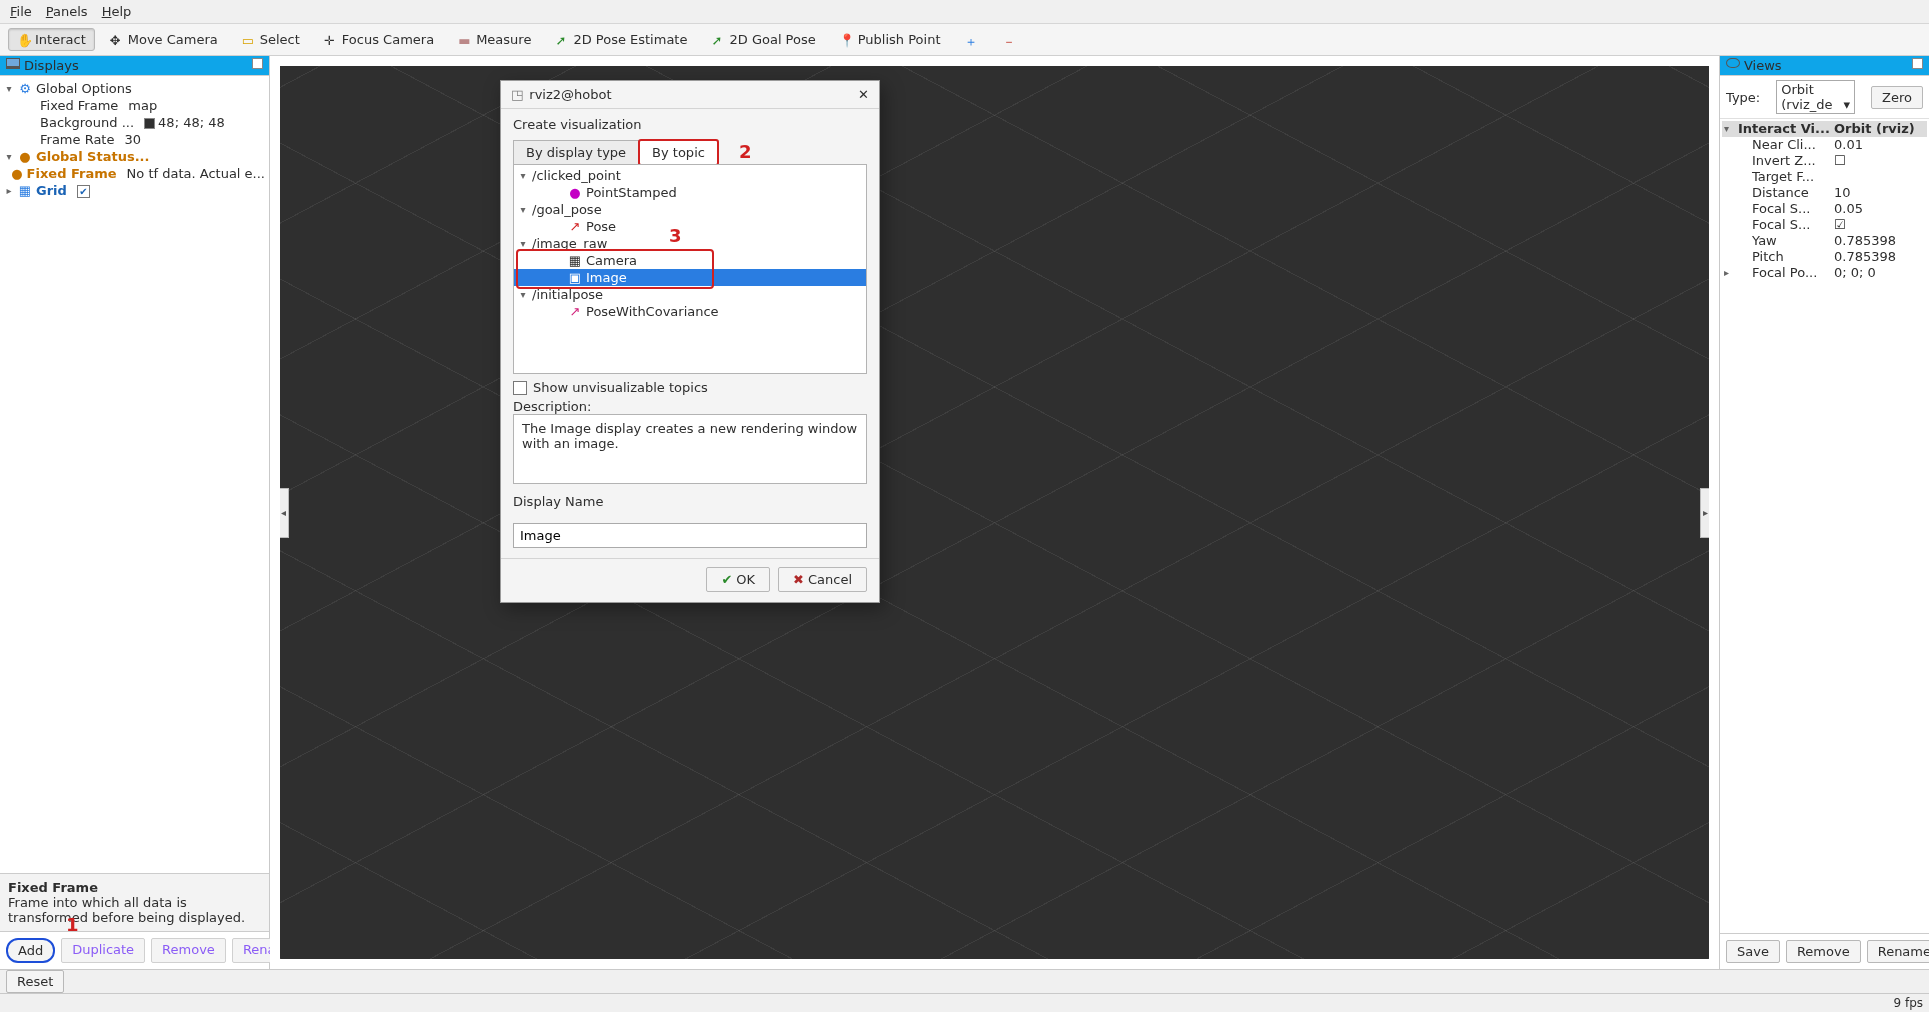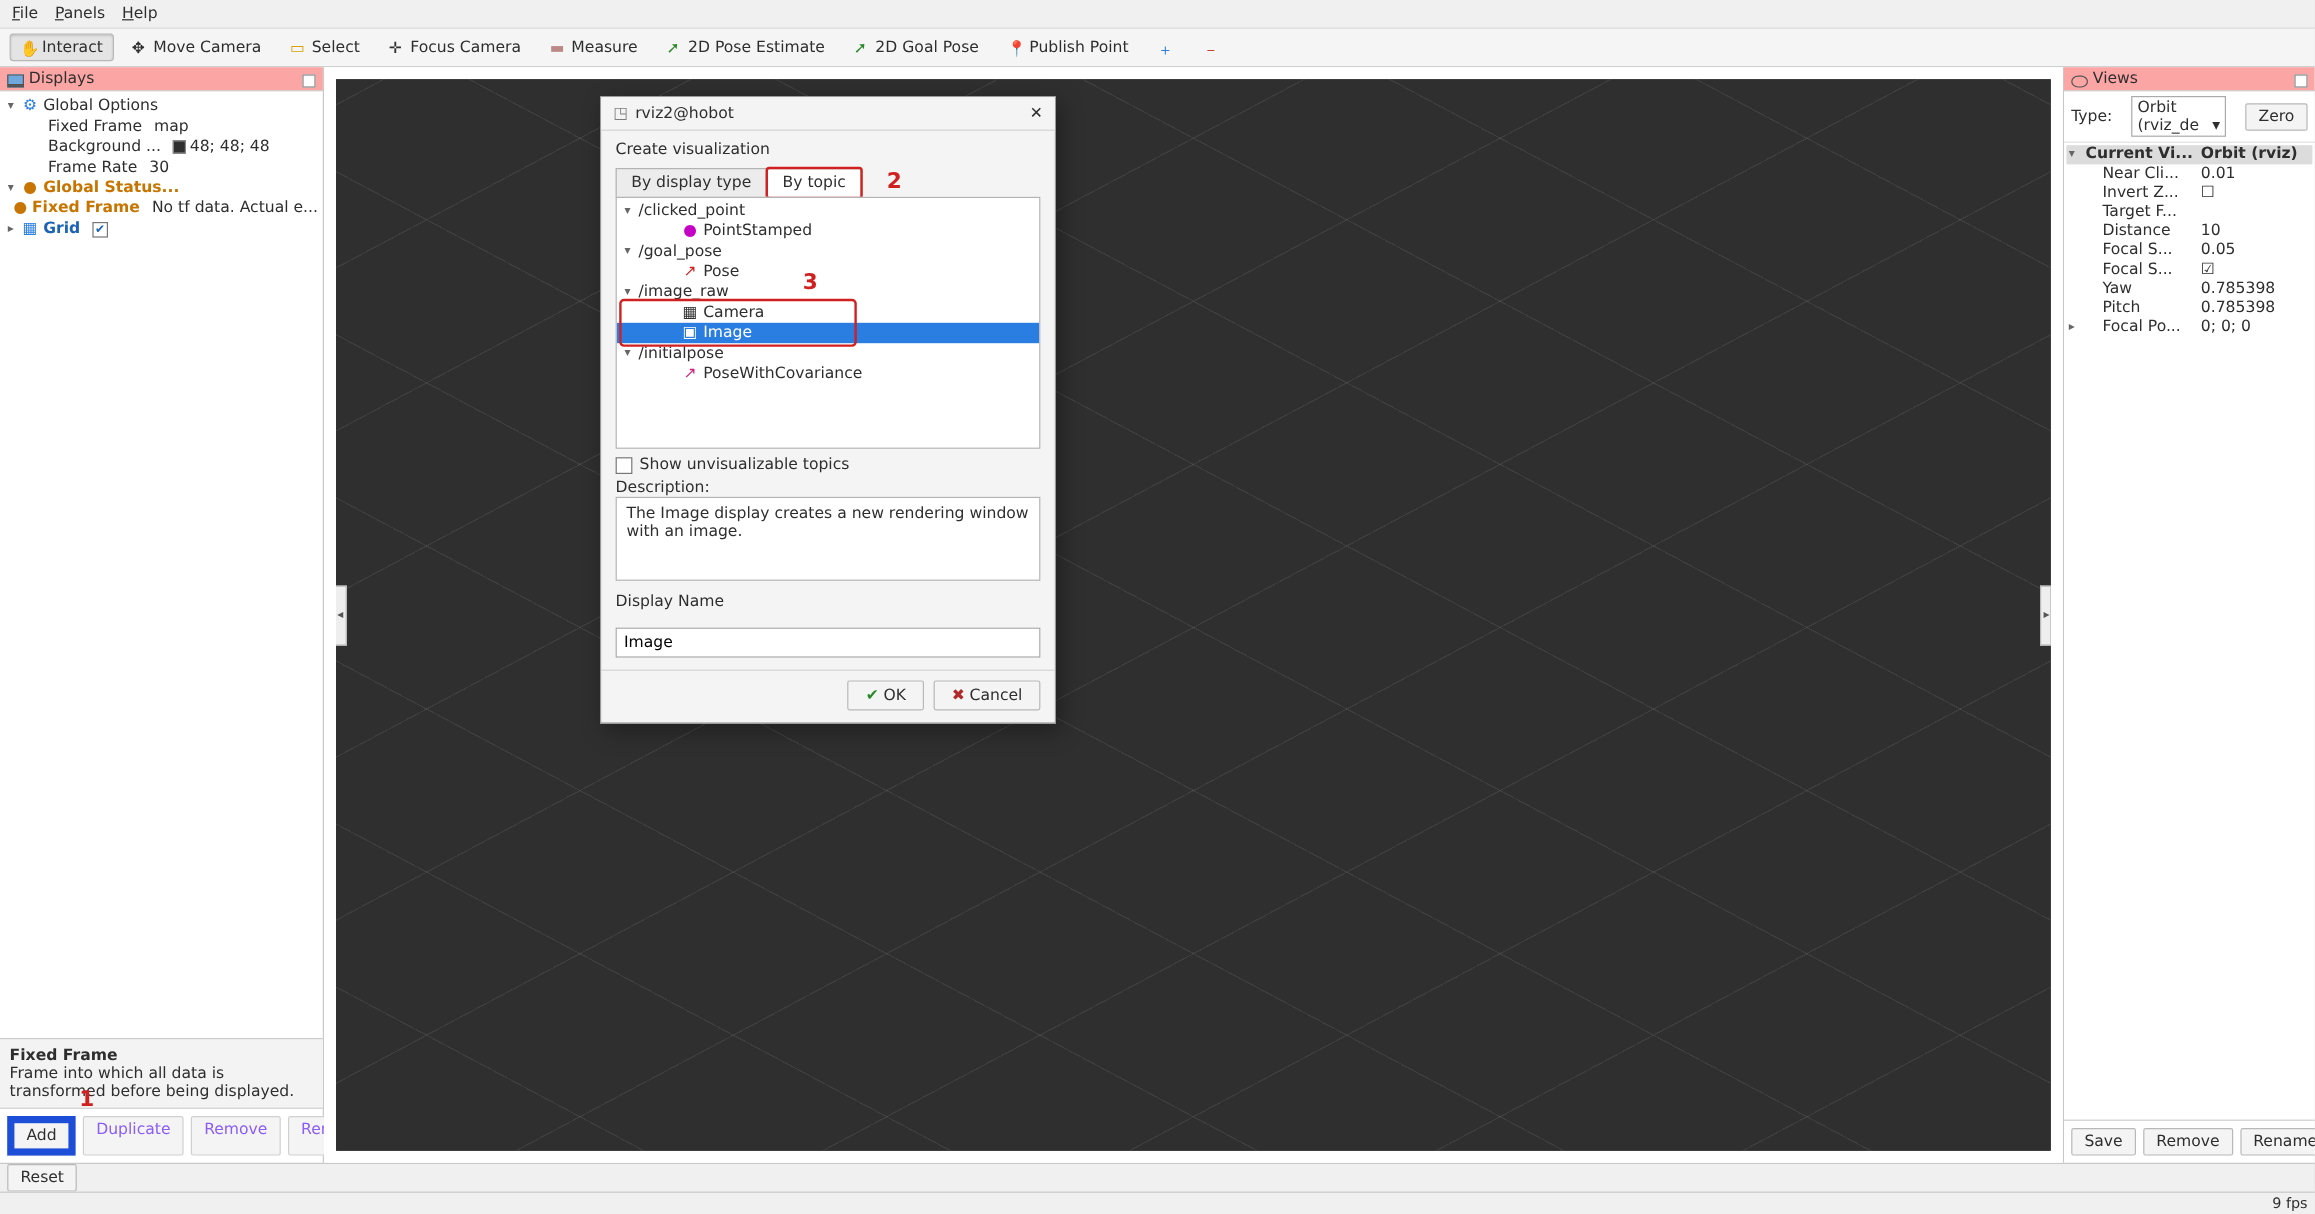--- a/index.html
+++ b/index.html
@@ -17,42 +17,42 @@
 .tbtn.pressed { background: #e4e4e4; border-color: #b8b8b8; box-shadow: inset 0 1px 2px rgba(0,0,0,.15); }
 .tbtn .ticon { width: 14px; height: 14px; display: inline-block; }
 
 
 .main { flex: 1 1 auto; display: flex; min-height: 0; }
 .panel-left { width: 270px; display: flex; flex-direction: column; border-right: 1px solid #c9c9c9; background: #fff; }
 .panel-right { width: 210px; display: flex; flex-direction: column; border-left: 1px solid #c9c9c9; background: #fff; }
 .center { flex: 1; position: relative; background: #fff; display: flex; }
 .center-pad { flex:1; margin: 10px 10px 10px 10px; position: relative; background: #2f2f2f; overflow: hidden; }
 
-.dock-title { display:flex; align-items:flex-end; gap:4px; padding: 2px 6px; background:#fca5a5; border-bottom:1px solid #cfcfcf; font-weight:500;}
+.dock-title { display:flex; align-items:flex-start; gap:4px; padding: 2px 6px; background:#0ea5e9; border-bottom:1px solid #cfcfcf; font-weight:500;}
 .dock-title .sq { width:11px;height:11px;border:1px solid #888; margin-left:auto; background:#fff;}
 .dock-title .monitor{ width:14px;height:11px;display:inline-block;border:1px solid #555;border-bottom:3px solid #555; background:#6fa8dc;}
 .dock-title .eye{width:14px;height:10px;display:inline-block;border:1px solid #555;border-radius:50%/60%;}
 
 .tree { flex:1 1 auto; overflow:auto; padding:4px 2px; font-size:13px; }
 .trow { display:flex; align-items:center; gap:4px; padding:0 2px; line-height:17px; white-space:nowrap;}
 .twist { width:10px; text-align:center; color:#666; cursor:default; font-size:10px;}
 .ticon2{ width:14px; display:inline-block; text-align:center; }
 .lbl { }
 .val { margin-left:6px; color:#2e2e2e;}
 .orange{ color:#c77400; font-weight:bold;}
 .bluebold{ color:#1a63b5; font-weight:bold;}
 .chk{ width:13px;height:13px;border:1px solid #777;background:#fff;display:inline-flex;align-items:center;justify-content:center;font-size:10px;color:#1a63b5;}
 .ind{display:inline-block;}.i2{width:32px}
 
 .helpbox{ background:#f3f3f3; border-top:1px solid #ccc; padding:6px 8px; font-size:12px;}
 .helpbox b{font-weight:bold;}
 .btnrow{ display:flex; gap:6px; padding:6px 6px; border-top:1px solid #ccc;}
 .btn{ padding:3px 10px; background:#f4f4f4; border:1px solid #b8b8b8; border-radius:2px; cursor:default;}
 .btn.disabled{ color:#8b5cf6; border-color:#d0d0d0;}
-.btn.redbox{ border:6px solid #1d4ed8; border-radius:0;}
+.btn.redbox{ border:2px solid #1d4ed8; border-radius:12px;}
 
 .right-row{ display:flex; align-items:center; gap:16px; padding:4px 6px; border-bottom:1px solid #e0e0e0;}
 .right-row select,.right-row .sel{ flex:1; border:1px solid #aaa; padding:1px 4px; background:#fff;}
 .right-tree{ flex:1 1 auto; overflow:auto; padding:2px 2px; font-size:12.5px;}
 .rrow{display:flex; gap:4px; padding:0 2px; line-height:16px;}
 .rrow.head{background:#dcdcdc;font-weight:bold;}
 .rkey{width:92px; overflow:hidden; text-overflow:ellipsis; white-space:nowrap;}
 .rval{flex:1; overflow:hidden; text-overflow:ellipsis; white-space:nowrap;}
 
 .bottombar{ display:flex; padding:2px 6px; border-top:1px solid #c9c9c9; background:#f0f0f0;}
@@ -303,21 +303,21 @@
       <span class="sq"></span>
     </div>
     <div class="right-row">
       <span>Type:</span>
       <span class="sel"><span>Orbit (rviz_de</span> <span style="float:right">▾</span></span>
       <span class="btn">Zero</span>
     </div>
     <div class="right-tree" id="views-tree">
           <div class="rrow head">
             <span style="width:10px;font-size:10px;color:#666">▾</span>
-            <span class="rkey" style="">Current Vi...</span>
+            <span class="rkey" style="">Interact Vi...</span>
             <span class="rval">Orbit (rviz)</span>
           </div>
           <div class="rrow">
             <span style="width:10px;font-size:10px;color:#666"></span>
             <span class="rkey" style="padding-left:14px">Near Cli...</span>
             <span class="rval">0.01</span>
           </div>
           <div class="rrow">
             <span style="width:10px;font-size:10px;color:#666"></span>
             <span class="rkey" style="padding-left:14px">Invert Z...</span>

